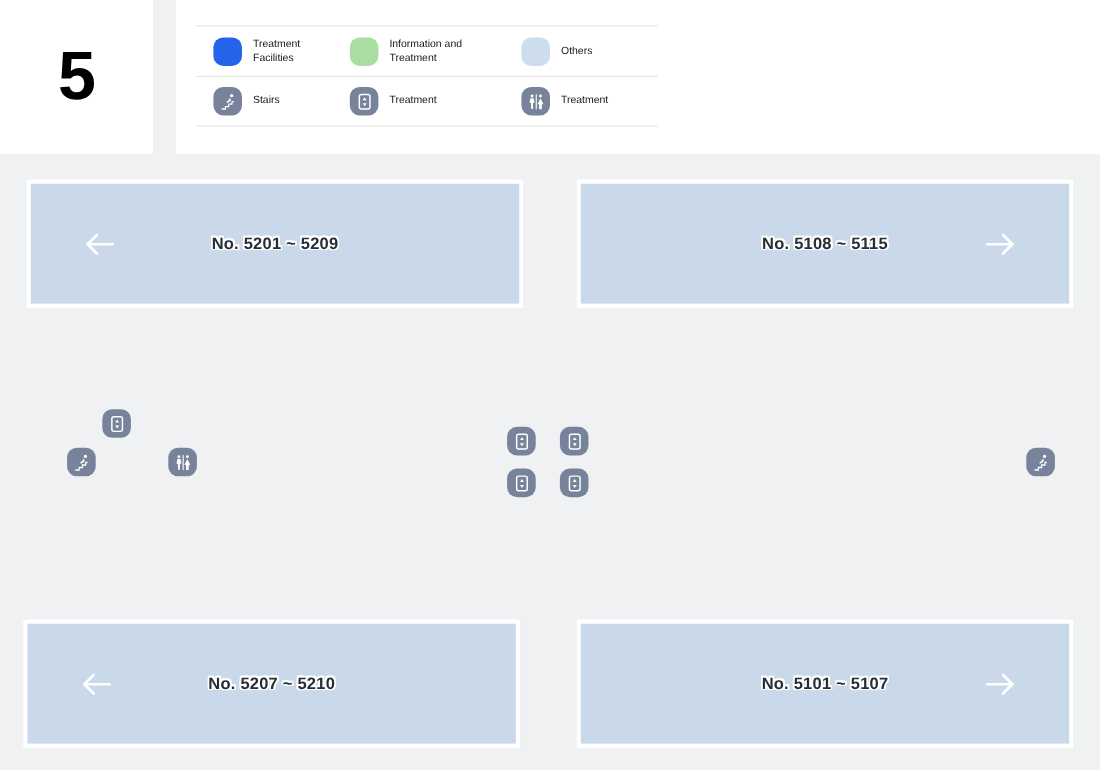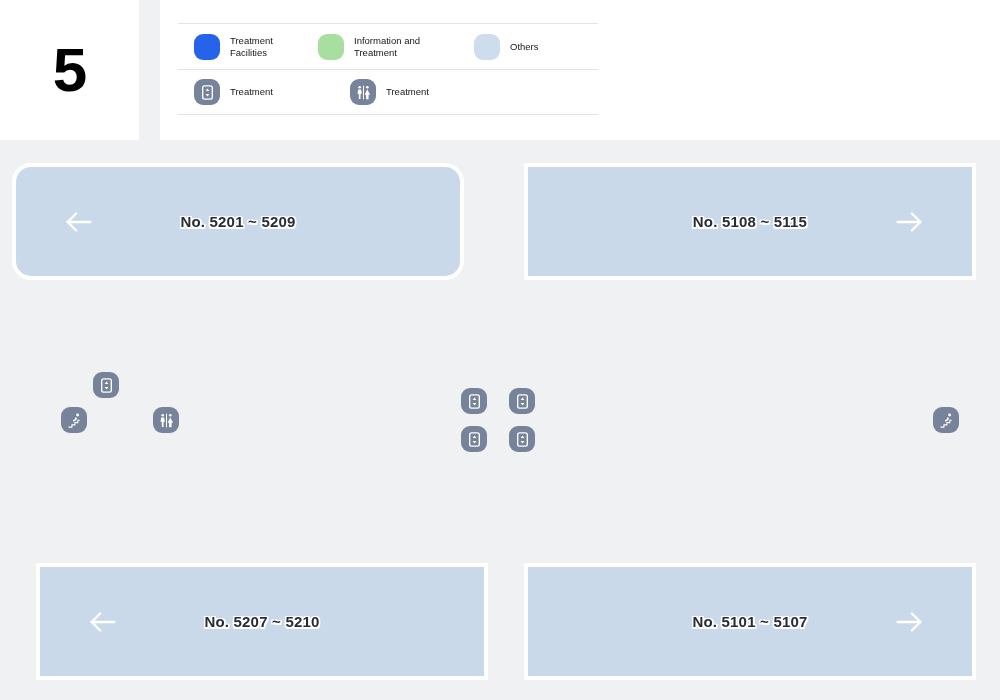--- a/index.html
+++ b/index.html
@@ -115,20 +115,30 @@
           <span class="swatch" style="background:#a8dfa0"></span>
           <span class="legend-text">Information and Treatment</span>
         </div>
         <div class="legend-cell">
           <span class="swatch" style="background:#cdddee"></span>
           <span class="legend-text">Others</span>
         </div>
       </div>
 
       <div class="legend-row last">
+        <div class="legend-cell">
+          <span class="fac-icon">
+            <svg width="17" height="17" viewBox="0 0 24 24" fill="#ffffff">
+              <circle cx="16.4" cy="4.2" r="2.1"></circle>
+              <path d="M13.9 7.2 L12.2 10.4 L9.6 11.9 L10.6 13.6 L14.2 11.6 L15.6 9.0 Z"></path>
+              <path d="M3.5 20.5 h4.2 v-3.2 h4.2 v-3.2 h4.2 v-3.2 h3.0 v1.9 h-1.6 v3.2 h-4.2 v3.2 H9.1 v3.2 H3.5 Z"></path>
+            </svg>
+          </span>
+          <span class="legend-text">Stairs</span>
+        </div>
         <div class="legend-cell wide">
           <span class="fac-icon">
             <svg width="17" height="17" viewBox="0 0 24 24">
               <rect x="5.2" y="2.6" width="13.6" height="18.8" rx="2.6" fill="none" stroke="#ffffff" stroke-width="1.9"></rect>
               <path d="M12 6.2 L14.6 10.0 H9.4 Z" fill="#ffffff"></path>
               <path d="M12 17.8 L9.4 14.0 H14.6 Z" fill="#ffffff"></path>
             </svg>
           </span>
           <span class="legend-text">Treatment</span>
         </div>
@@ -144,37 +154,37 @@
           </span>
           <span class="legend-text">Treatment</span>
         </div>
       </div>
 
     </div>
   </div>
 
   <div class="map">
 
-    <div class="room" style="left:12px; top:23px; width:452px; height:117px;border-radius:19px;">
+    <div class="room" style="left:24px; top:23px; width:452px; height:117px;">
       <svg class="arrow left" viewBox="0 0 24 24" fill="none" stroke="#ffffff" stroke-width="1.7" stroke-linecap="round" stroke-linejoin="round">
         <path d="M20 12 H4"></path>
           <path d="M10 6 L4 12 L10 18"></path>
       </svg>
       <span class="room-label">No. 5201 ~ 5209</span>
     </div>
 
     <div class="room" style="left:524px; top:23px; width:452px; height:117px;padding-left:32px;">
       <span class="room-label">No. 5108 ~ 5115</span>
       <svg class="arrow right" viewBox="0 0 24 24" fill="none" stroke="#ffffff" stroke-width="1.7" stroke-linecap="round" stroke-linejoin="round">
         <path d="M4 12 H20"></path>
           <path d="M14 6 L20 12 L14 18"></path>
       </svg>
     </div>
 
-    <div class="room" style="left:36px; top:423px; width:452px; height:117px;">
+    <div class="room" style="left:21px; top:423px; width:452px; height:117px;">
       <svg class="arrow left" viewBox="0 0 24 24" fill="none" stroke="#ffffff" stroke-width="1.7" stroke-linecap="round" stroke-linejoin="round">
         <path d="M20 12 H4"></path>
           <path d="M10 6 L4 12 L10 18"></path>
       </svg>
       <span class="room-label">No. 5207 ~ 5210</span>
     </div>
 
     <div class="room" style="left:524px; top:423px; width:452px; height:117px;padding-left:40px;">
       <span class="room-label">No. 5101 ~ 5107</span>
       <svg class="arrow right" viewBox="0 0 24 24" fill="none" stroke="#ffffff" stroke-width="1.7" stroke-linecap="round" stroke-linejoin="round">

